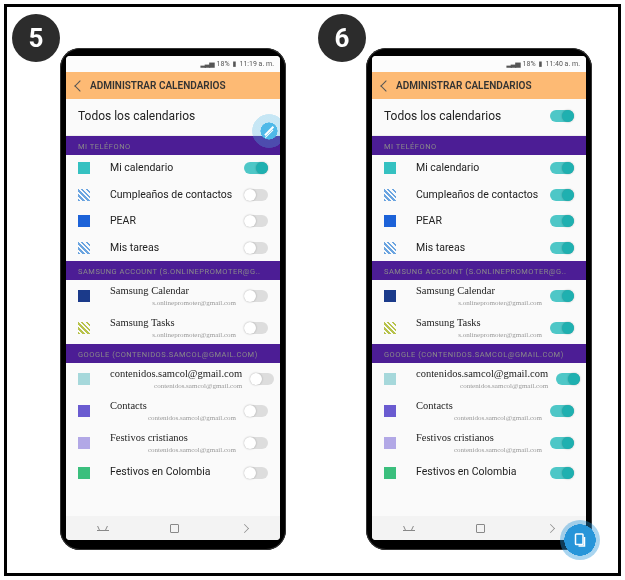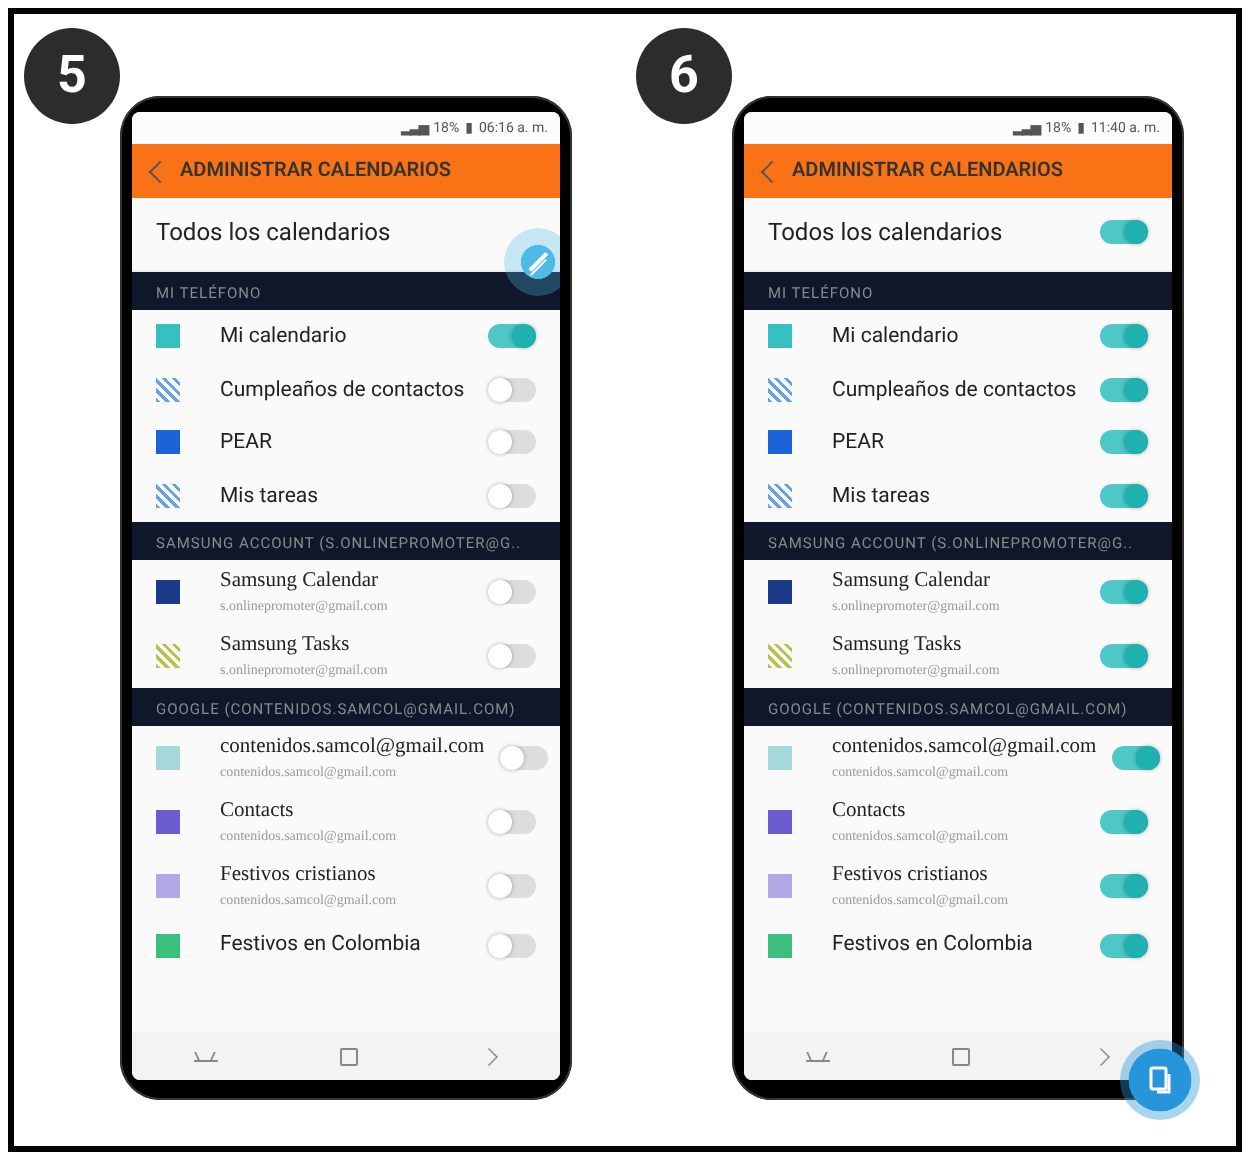--- a/index.html
+++ b/index.html
@@ -60,21 +60,21 @@
   }
   .status-bar .sig { letter-spacing: -1px; }
   .app-header {
     display: flex;
     align-items: center;
     gap: 6px;
     padding: 8px 10px;
     font-size: 10px;
     font-weight: 600;
     color: #333;
-    background: #f97316;
+    background: #fdba74;
   }
   .chev-left {
     width: 8px; height: 8px;
     border-left: 1.5px solid #555;
     border-bottom: 1.5px solid #555;
     transform: rotate(45deg);
   }
   .master-row {
     display: flex;
     align-items: center;
@@ -83,38 +83,38 @@
     font-size: 12px;
     color: #222;
     background: #fafafa;
     border-bottom: 1px solid #eee;
   }
   .section-title {
     font-size: 7.5px;
     color: #8a8a8a;
     letter-spacing: 0.5px;
     padding: 6px 12px 4px 12px;
-    background: #0f172a;
+    background: #4c1d95;
   }
   .list {
     flex: 1;
     overflow: hidden;
     background: #fafafa;
   }
   .cal-row {
     display: flex;
     align-items: center;
     gap: 8px;
     padding: 7px 12px;
     font-size: 10.5px;
     color: #222;
   }
   .cal-row.two-line { padding: 5px 12px; font-family: Liberation Serif, serif; }
   .cal-label { flex: 1; line-height: 1.2; margin-left: 12px; }
-  .cal-sub { display:block; font-size: 7px; color: #999; margin-top:1px; }
+  .cal-sub { display:block; font-size: 7px; color: #999; margin-top:1px;text-align:right; }
   .cal-swatch {
     width: 12px; height: 12px; flex-shrink: 0;
   }
   .hatched {
     background-image: repeating-linear-gradient(45deg, currentColor 0 1.5px, transparent 1.5px 3.5px);
   }
   .toggle {
     width: 24px; height: 12px;
     border-radius: 6px;
     position: relative;
@@ -176,21 +176,21 @@
 <div class="step-badge" style="left:12px;top:14px">5</div>
 <div class="step-badge" style="left:318px;top:14px">6</div>
 
 <div id="phones">
     <div class="phone" style="left: 60px; top: 48px;">
       <div class="screen">
         <div class="status-bar">
           <span class="sig">▂▃▅</span>
     <span>18%</span>
     <span>▮</span>
-    <span>06:16 a. m.</span>
+    <span>11:19 a. m.</span>
         </div>
         <div class="app-header">
           <span class="chev-left"></span>
     <span>ADMINISTRAR CALENDARIOS</span>
         </div>
         <div class="master-row">
           <span>Todos los calendarios</span>
     </div>
         <div class="list">
           <div class="section-title">MI TELÉFONO</div>

